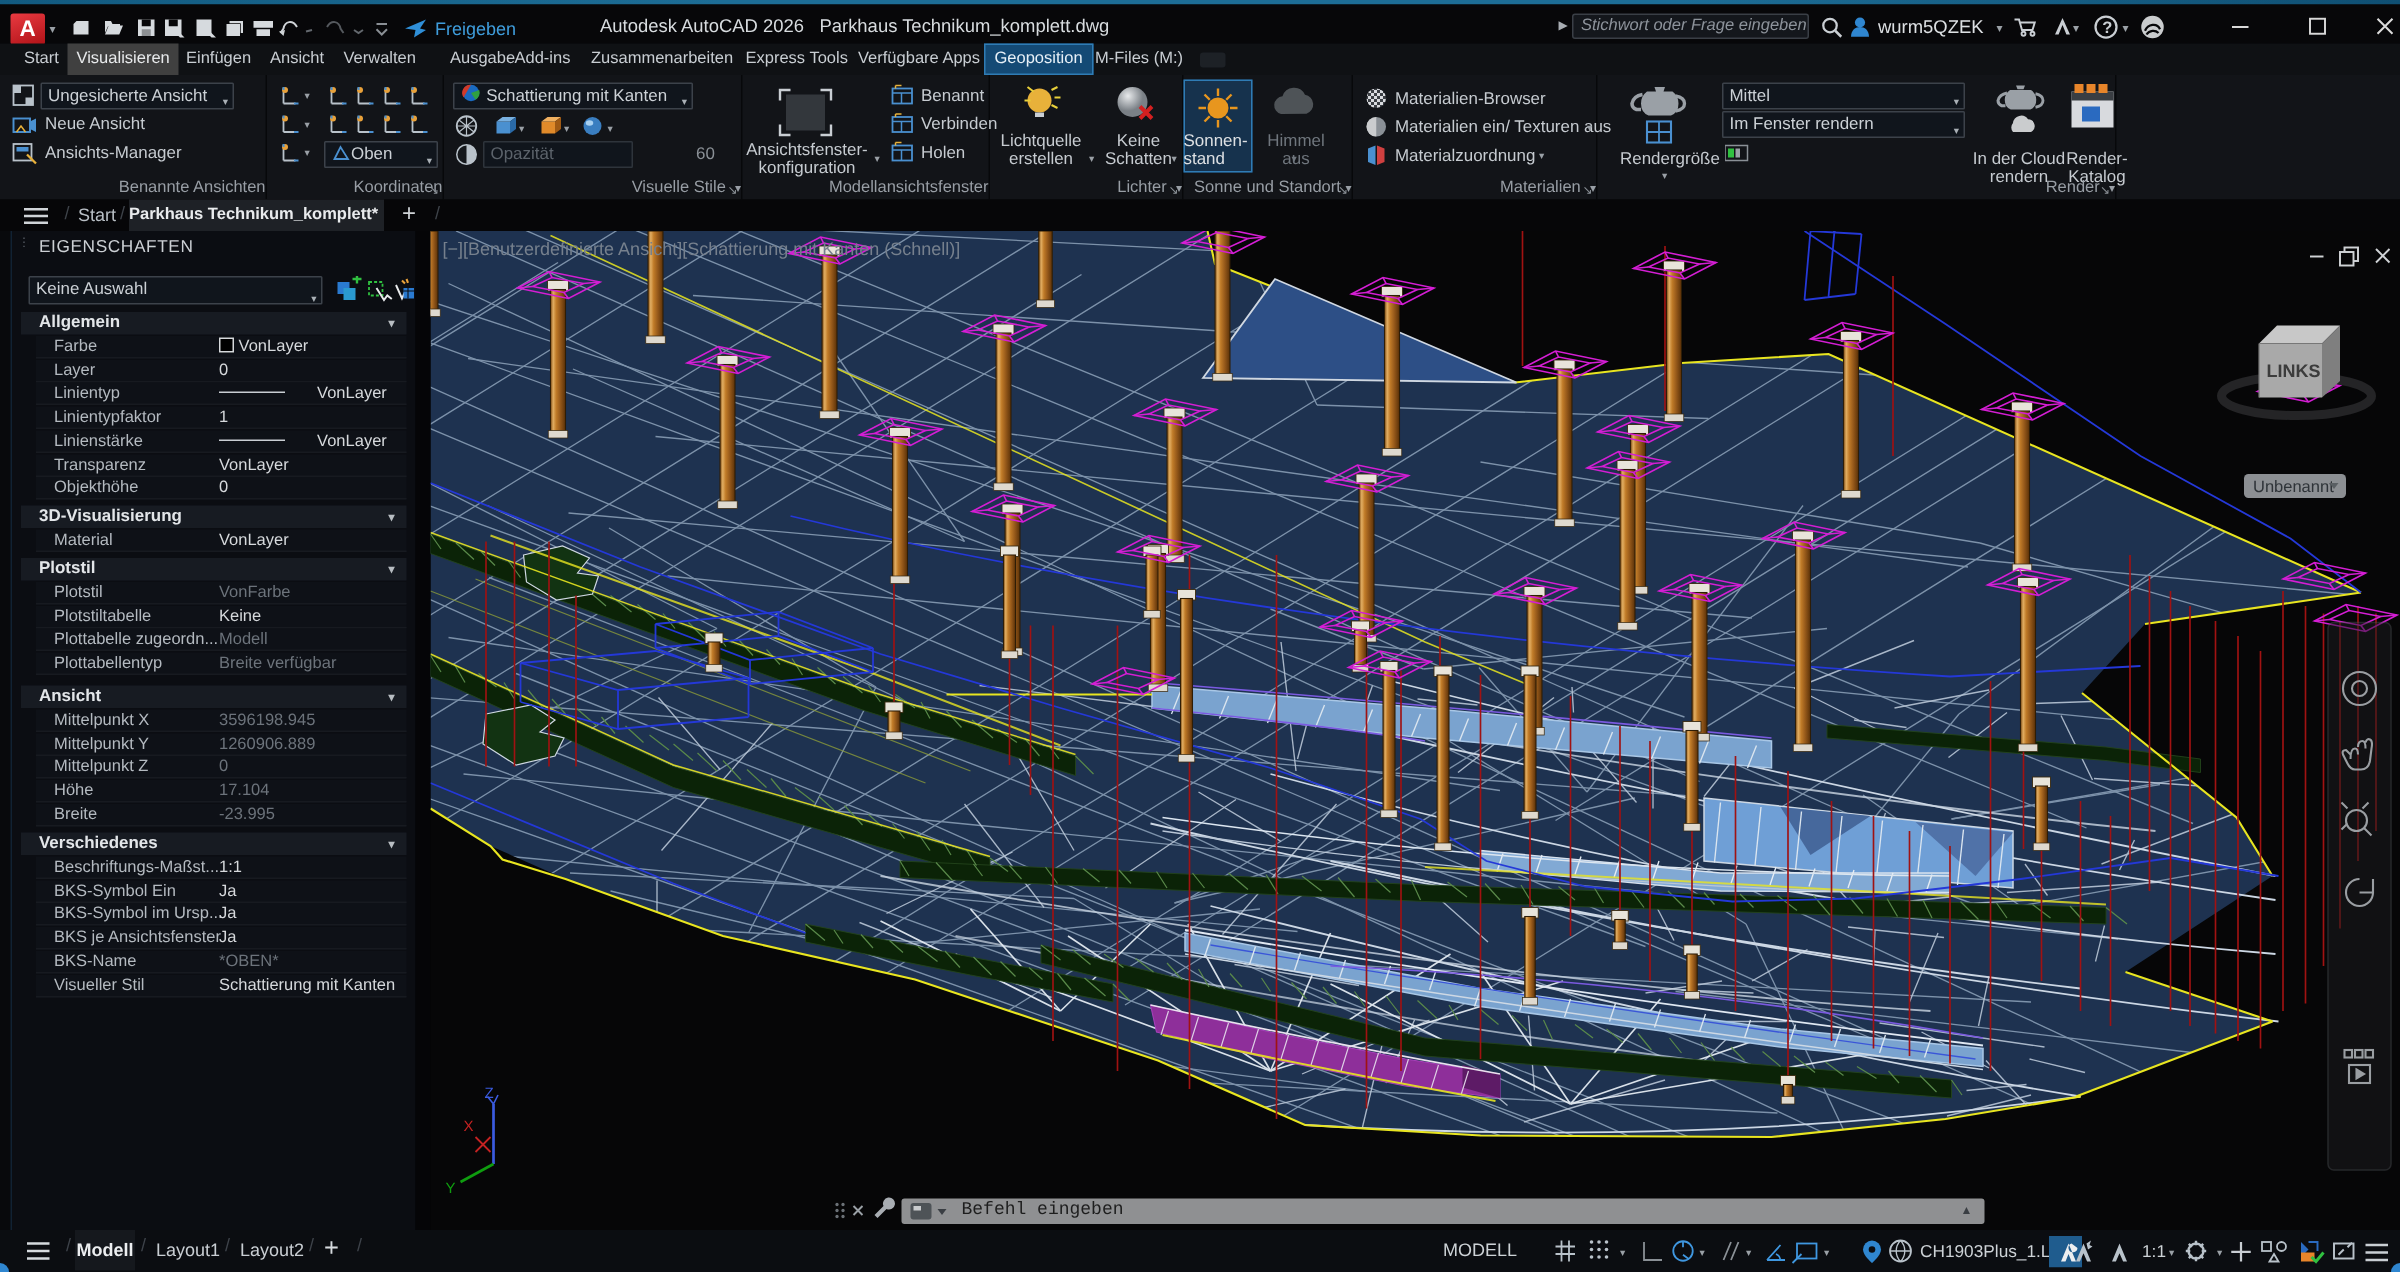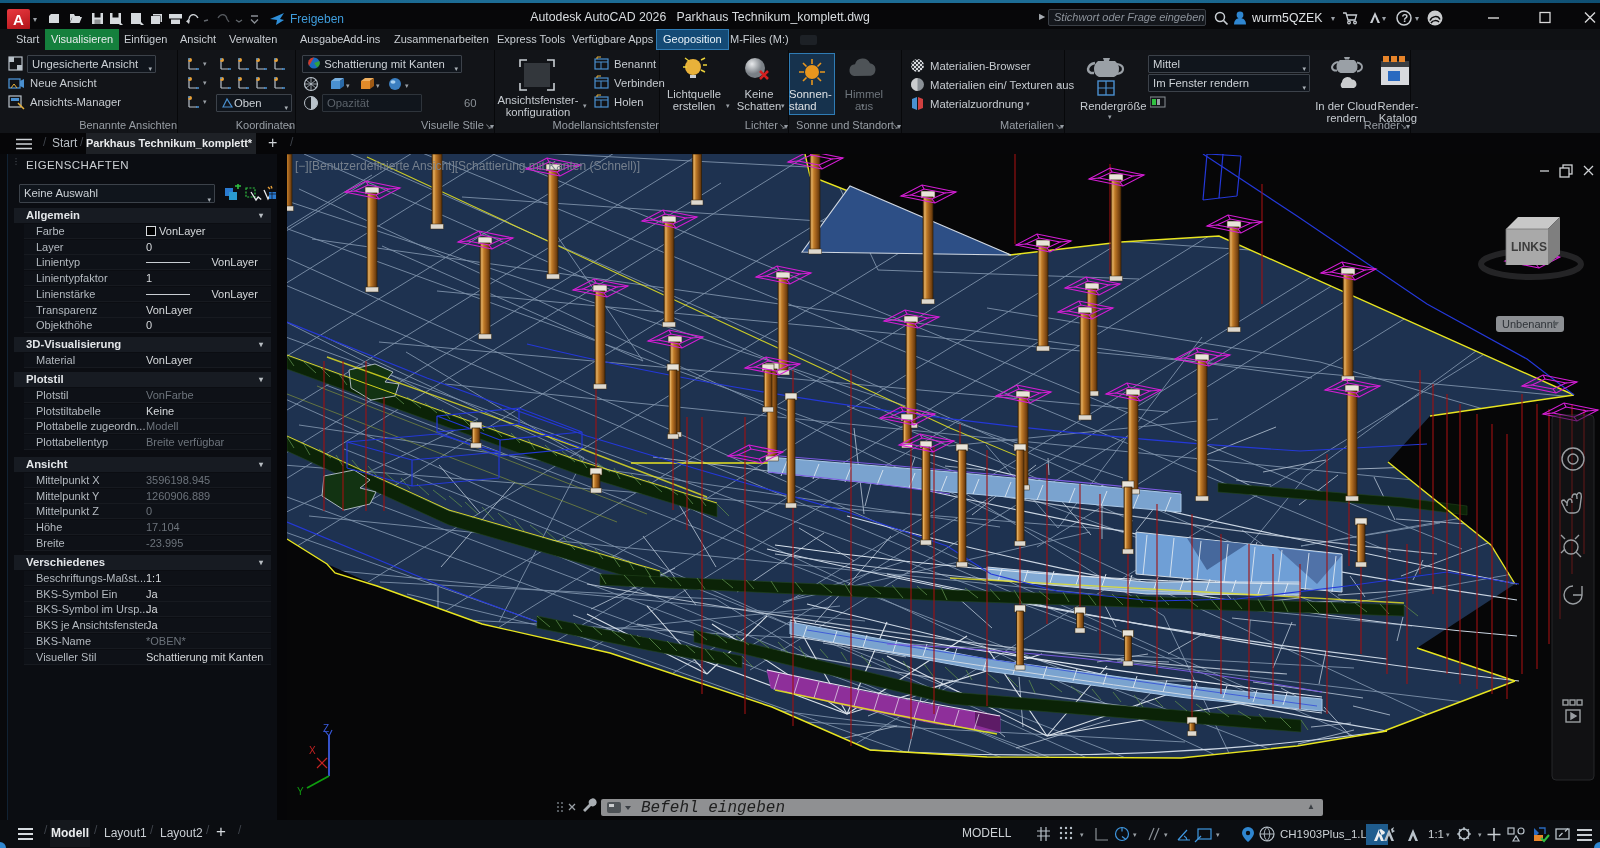--- a/index.html
+++ b/index.html
@@ -1,24 +1,24 @@
 <!DOCTYPE html>
 <html><head><meta charset="utf-8"><style>
 *{margin:0;padding:0;box-sizing:border-box}
 html,body{width:1600px;height:848px;overflow:hidden;background:#000;font-family:"Liberation Sans",sans-serif}
 .abs{position:absolute}
 #root{position:absolute;top:0;left:0;width:1600px;height:848px;background:#050507;overflow:hidden}
 #topline{top:0;left:0;width:1600px;height:3px;background:linear-gradient(90deg,#125a80,#1d6d96 30%,#1d6d96 70%,#0f4f73)}
 #titlebar{top:3px;left:0;width:1600px;height:26px;background:#070709;color:#cfd3d7;font-size:12px}
 #acadlogo{top:6px;left:7px;width:23px;height:21px;background:linear-gradient(160deg,#e93a41,#b01217);border-radius:2px;color:#fff;font-weight:bold;font-size:15px;text-align:center;line-height:21px}
-#titlecenter{top:7px;left:400px;width:600px;text-align:center;color:#d8dcdf;font-size:12.3px}
+#titlecenter{top:7px;left:400px;width:600px;text-align:left;color:#d8dcdf;font-size:12.3px}
 #searchbox{top:6px;left:1048px;width:158px;height:17px;background:#14171c;border:1px solid #3a3f46;color:#8d939b;font-style:italic;font-size:11px;padding:1px 5px;border-radius:2px;white-space:nowrap;overflow:hidden}
 #ribtabs{top:29px;left:0;width:1600px;height:21px;background:#0f1114;color:#c9ced3;font-size:12.3px}
 .rtab{position:absolute;top:0;height:21px;line-height:21px;padding:0 6px;font-size:11px}
-.rtab.sel{background:#15803d;color:#e8eaec}
+.rtab.sel{background:#404040;color:#e8eaec}
 .rtab.geo{background:#144a75;border:1px solid #2f7cb5;color:#e8f1f8;line-height:19px}
 #ribbon{top:50px;left:0;width:1600px;height:83px;background:#121418}
 .rsep{position:absolute;top:0;width:1px;height:83px;background:#07080a}
 .rplabel{position:absolute;bottom:2px;text-align:right;color:#989ea5;font-size:11px}
 .ribtext{position:absolute;color:#c6cbd0;font-size:11.3px}
 .rcombo{position:absolute;background:#10151c;border:1px solid #3c424a;color:#ccd1d6;font-size:11.3px;height:18px;line-height:16px;padding:0 4px;border-radius:1px}
 .rcombo .ca{position:absolute;right:3px;top:5px;font-size:7px;color:#aab0b6}
 #filetabs{top:133px;left:0;width:1600px;height:21px;background:#060608;color:#b9bfc5;font-size:12px}
 #ftab-active{position:absolute;left:86px;top:0;width:170px;height:21px;background:#1e2126;color:#e9ebed;font-weight:bold;font-size:11px;line-height:21px;text-align:center;white-space:nowrap;overflow:hidden}
 #leftstrip{top:154px;left:0;width:8px;height:666px;background:#08090c;border-right:1px solid #123;}
@@ -1470,21 +1470,21 @@
       </g>
  <path d="M14 6l6 6M20 6l-6 6" stroke="#9aa0a6" stroke-width="1.3"></path>
  <path d="M30 14 l6-6 a4 4 0 1 0 -2-2 l-6 6 z" fill="#a8adb2"></path>
 </svg>
 <div id="cmdbar" class="abs">
  <svg class="abs" style="left:5px;top:2px" width="30" height="14">
         <rect x="1" y="1" width="14" height="11" rx="2" fill="#4e5357"></rect>
         <rect x="3" y="3" width="5" height="3" fill="#caccce"></rect>
         <path d="M19 5l6 0-3 4z" fill="#3a3e43"></path>
       </svg>
- <div class="abs" style="left:40px;top:0;font-family:'Liberation Mono',monospace;font-style:italic;font-size:16px;color:#1e1e1e">Befehl eingeben</div>
+ <div class="abs" style="left:40px;top:0;font-family:'Liberation Mono',monospace;font-size:12px;color:#1e1e1e">Befehl eingeben</div>
  <div class="abs" style="left:706px;top:3px;color:#3a3e43;font-size:8px">▲</div>
 </div>
 <div id="statusbar" class="abs">
 <svg class="abs" style="left:17px;top:7px" width="18" height="14">
         <path d="M1 2h15M1 7h15M1 12h15" stroke="#d6dade" stroke-width="1.8"></path>
       </svg>
 <div class="abs" style="left:44px;top:3px;color:#3e434a">/</div>
 <div class="abs" style="left:50px;top:0;width:40px;height:27px;background:#15181d;color:#eceef0;font-weight:bold;text-align:center;line-height:27px">Modell</div>
 <div class="abs" style="left:94px;top:3px;color:#3e434a">/</div>
 <div class="abs" style="left:104px;top:6px">Layout1</div>

